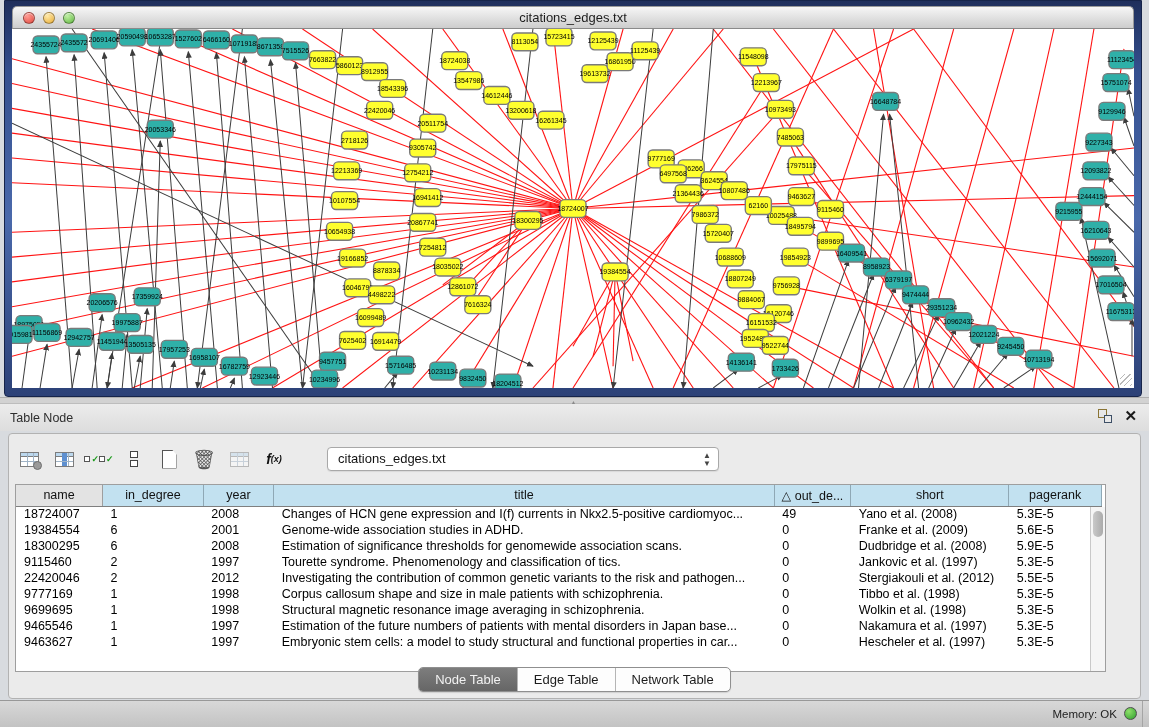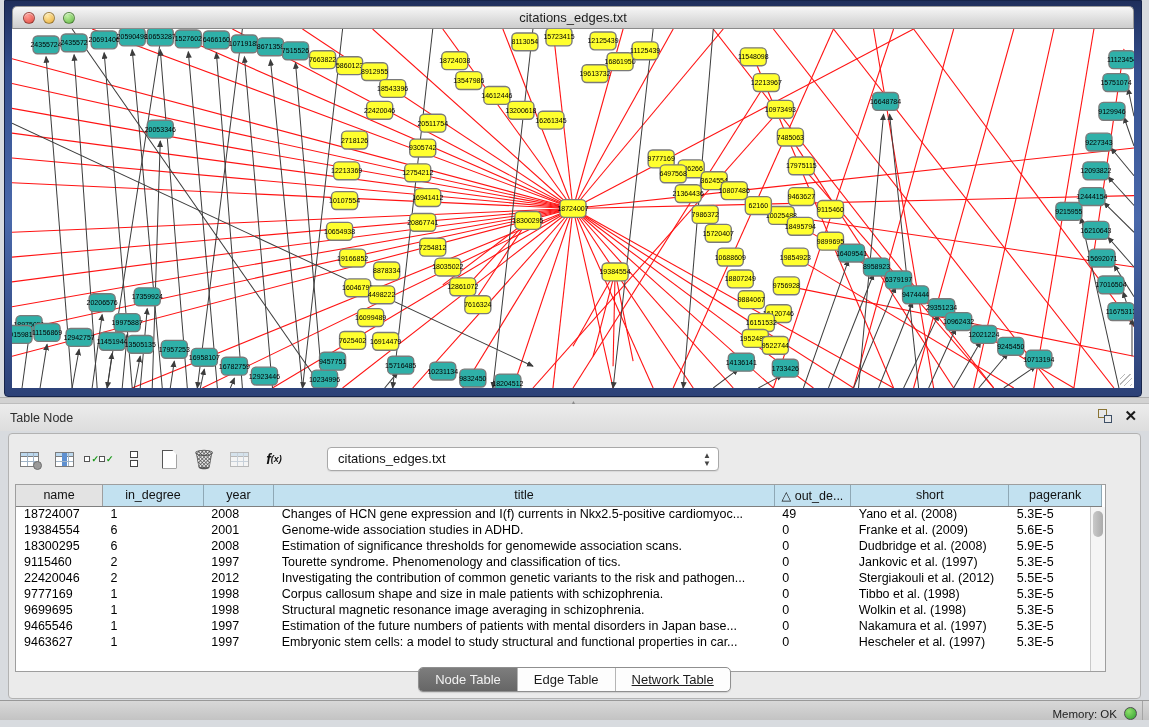--- a/index.html
+++ b/index.html
@@ -88,25 +88,25 @@
     background:#f5f5f5; border-left:1px solid #c9c9c9; }
   .vscroll .thumb { position:absolute; left:2px; top:4px; width:10px; height:26px;
     background:linear-gradient(to right,#c9c9c9,#ababab); border-radius:6px; }
 
   
   .tabs { position:absolute; left:0; right:0; bottom:6px; display:flex; justify-content:center; }
   .seg { display:flex; border:1px solid #8f8f8f; border-radius:5px; overflow:hidden;
     background:#fdfdfd; box-shadow:0 1px 1px rgba(0,0,0,.12); }
   .seg button { border:none; background:transparent; font-family:inherit;
     font-size:13px; padding:4px 16px; color:#1c1c1c; border-right:1px solid #b5b5b5; cursor:default; }
-  .seg button:last-child { border-right:none;text-decoration:underline; }
+  .seg button:last-child { border-right:none; }
   .seg button.active { background:linear-gradient(to bottom,#7d7d7d,#666666); color:#f2f2f2; }
 
   
-  .statusbar { position:absolute; left:0; top:700px; width:1149px; height:20px;
+  .statusbar { position:absolute; left:0; top:700px; width:1149px; height:27px;
     background:linear-gradient(to bottom,#d8d8d8,#c3c3c3); border-top:1px solid #989898; }
   .mem { position:absolute; right:32px; top:7px; font-size:11.5px; color:#222; }
   .memdot { position:absolute; right:12px; top:6px; width:13px; height:13px; border-radius:50%;
     background:radial-gradient(circle at 35% 30%,#8fe06a,#2f9e2f); border:1px solid #4e4e4e; }
   .status-div { position:absolute; right:6px; top:0; bottom:0; width:1px; background:#a5a5a5; }
 </style>
 </head>
 <body>
 
 <div class="net-window">

